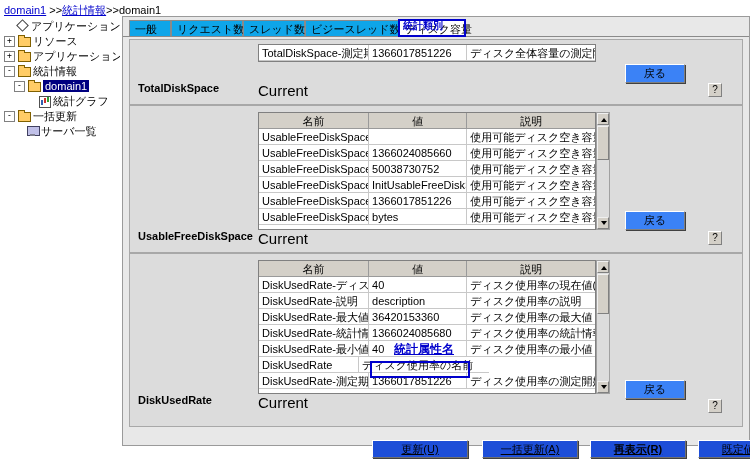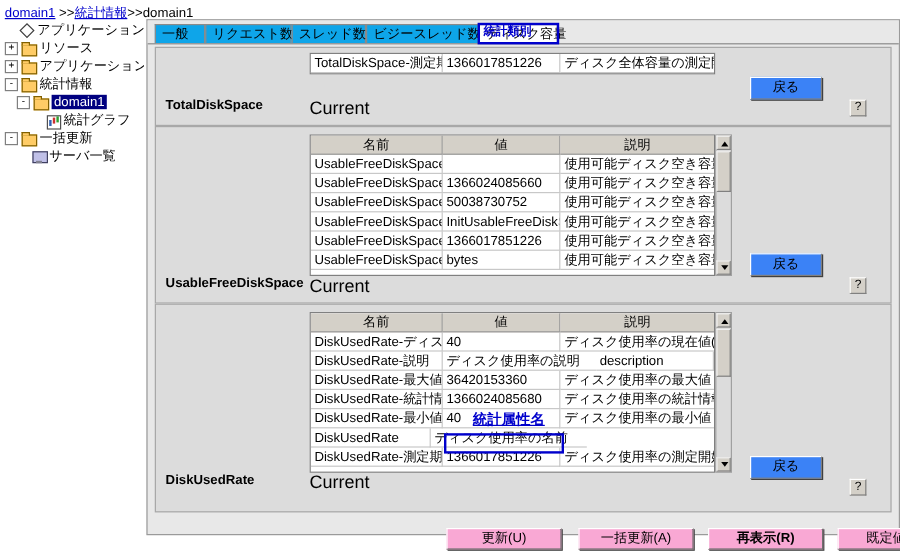--- a/index.html
+++ b/index.html
@@ -190,24 +190,24 @@
   .annot-box{
     position:absolute;border:2px solid #0000cc;box-sizing:border-box;
   }
 
   
   .bottombar{
     position:absolute;left:122px;top:438px;width:626px;height:22px;
   }
   .bbtn{
     position:absolute;top:2px;height:18px;line-height:16px;
-    background:#f9a8d4;border:1px solid #ffffff;
+    background:#1d4ed8;border:1px solid #ffffff;
     border-right-color:#707070;border-bottom-color:#707070;
     box-shadow:1px 1px 0 #404040;
-    font-size:11px;text-align:center;box-sizing:border-box;
+    font-size:11px;text-align:center;box-sizing:border-box;text-decoration:underline;
   }
   .bbtn.primary{font-weight:bold;}
 </style>
 </head>
 <body>
 
 <div class="app">
 
   <div class="breadcrumb">
     <a href="#">domain1</a><span class="sep"> &gt;&gt;</span><a href="#">統計情報</a><span class="sep">&gt;&gt;</span><span>domain1</span>
@@ -327,22 +327,22 @@
           <div class="gcell c2">値</div>
           <div class="gcell c3" style="border-right:none;">説明</div>
         </div>
         <div class="grow">
           <div class="gcell c1">DiskUsedRate-ディスク</div>
           <div class="gcell c2">40</div>
           <div class="gcell c3" style="border-right:none;">ディスク使用率の現在値(％</div>
         </div>
         <div class="grow">
           <div class="gcell c1">DiskUsedRate-説明</div>
+          <div class="gcell c2">description</div>
           <div class="gcell c3" style="border-right:none;">ディスク使用率の説明</div>
-          <div class="gcell c2">description</div>
         </div>
         <div class="grow">
           <div class="gcell c1">DiskUsedRate-最大値</div>
           <div class="gcell c2">36420153360</div>
           <div class="gcell c3" style="border-right:none;">ディスク使用率の最大値</div>
         </div>
         <div class="grow">
           <div class="gcell c1">DiskUsedRate-統計情報</div>
           <div class="gcell c2">1366024085680</div>
           <div class="gcell c3" style="border-right:none;">ディスク使用率の統計情報</div>

